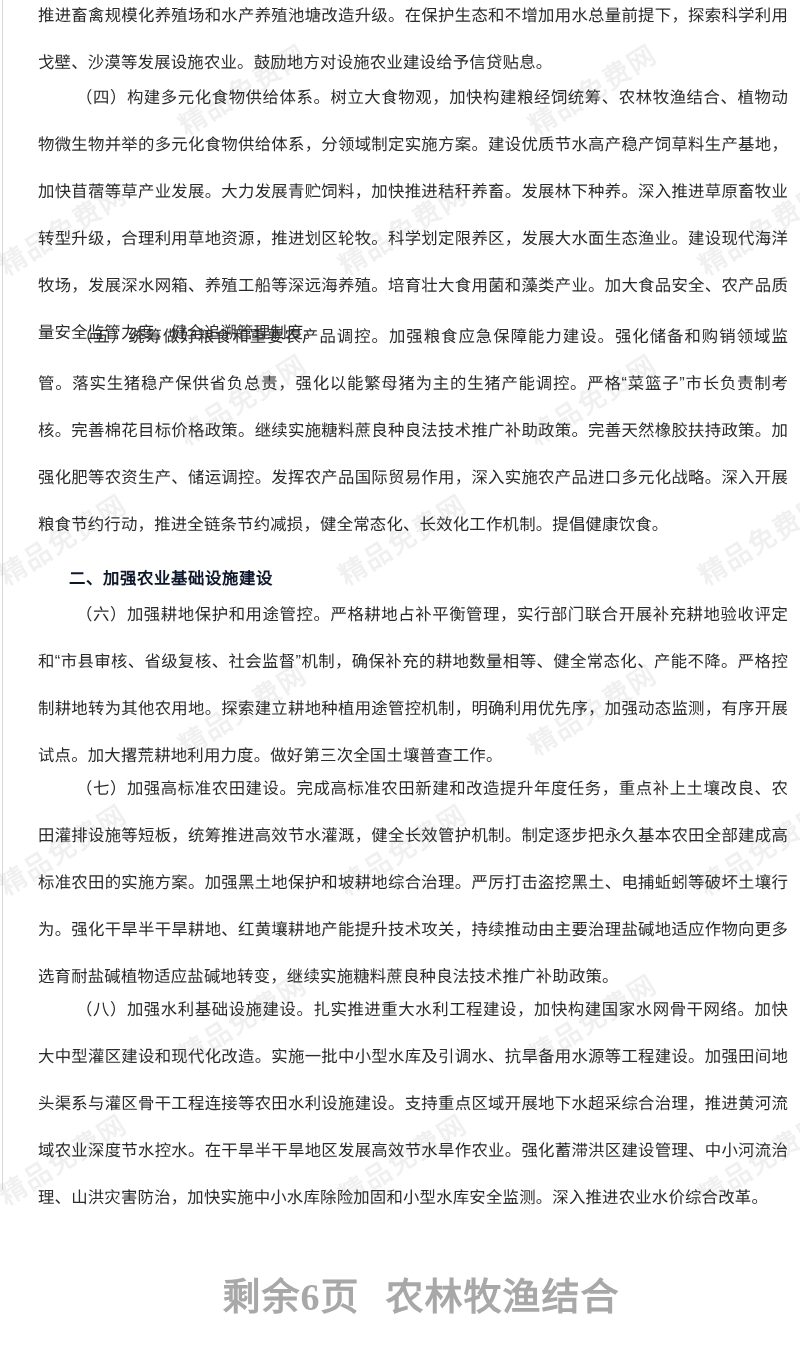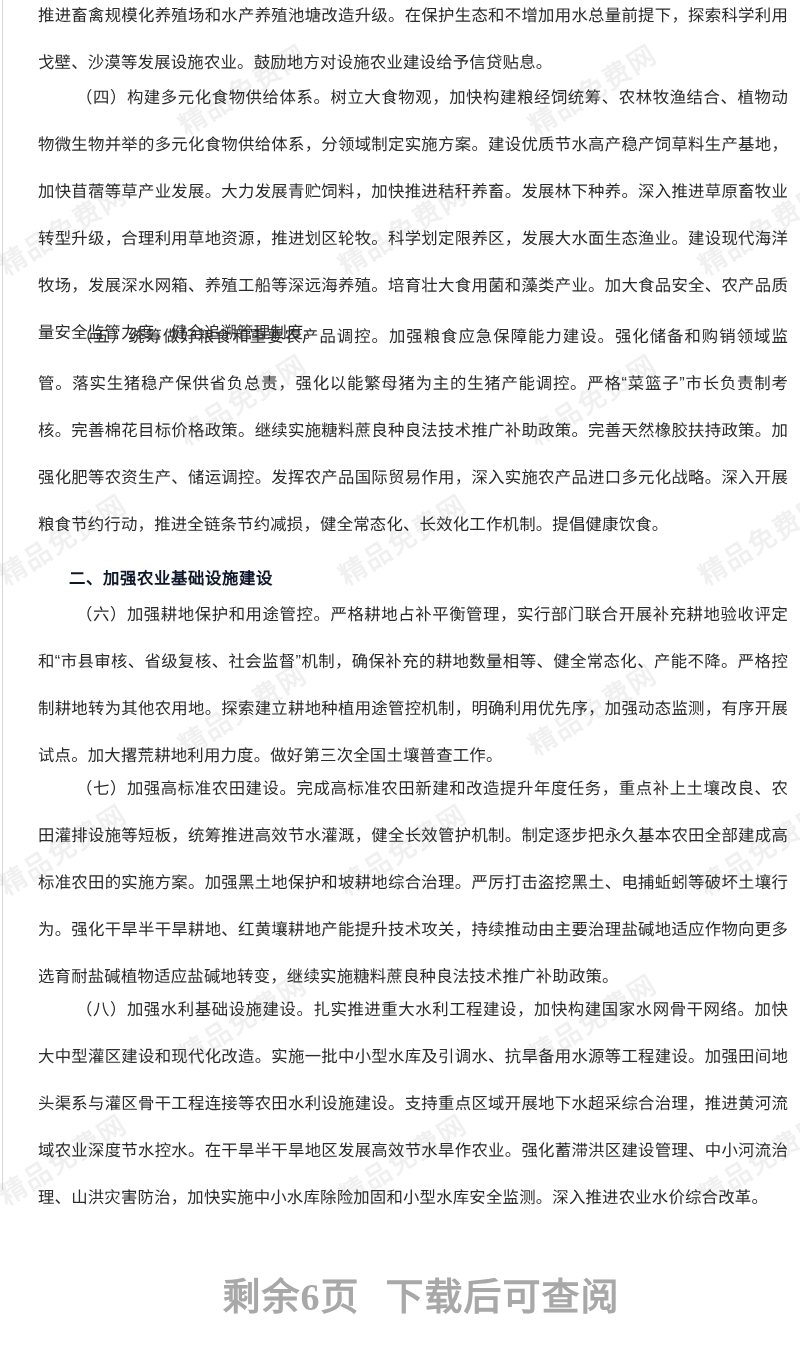--- a/index.html
+++ b/index.html
@@ -147,16 +147,16 @@
 
     <p class="para indent" style="top:591px;">（六）加强耕地保护和用途管控。严格耕地占补平衡管理，实行部门联合开展补充耕地验收评定和“市县审核、省级复核、社会监督”机制，确保补充的耕地数量相等、健全常态化、产能不降。严格控制耕地转为其他农用地。探索建立耕地种植用途管控机制，明确利用优先序，加强动态监测，有序开展试点。加大撂荒耕地利用力度。做好第三次全国土壤普查工作。</p>
 
     <p class="para indent" style="top:765px;">（七）加强高标准农田建设。完成高标准农田新建和改造提升年度任务，重点补上土壤改良、农田灌排设施等短板，统筹推进高效节水灌溉，健全长效管护机制。制定逐步把永久基本农田全部建成高标准农田的实施方案。加强黑土地保护和坡耕地综合治理。严厉打击盗挖黑土、电捕蚯蚓等破坏土壤行为。强化干旱半干旱耕地、红黄壤耕地产能提升技术攻关，持续推动由主要治理盐碱地适应作物向更多选育耐盐碱植物适应盐碱地转变，继续实施糖料蔗良种良法技术推广补助政策。</p>
 
     <p class="para indent" style="top:986px;">（八）加强水利基础设施建设。扎实推进重大水利工程建设，加快构建国家水网骨干网络。加快大中型灌区建设和现代化改造。实施一批中小型水库及引调水、抗旱备用水源等工程建设。加强田间地头渠系与灌区骨干工程连接等农田水利设施建设。支持重点区域开展地下水超采综合治理，推进黄河流域农业深度节水控水。在干旱半干旱地区发展高效节水旱作农业。强化蓄滞洪区建设管理、中小河流治理、山洪灾害防治，加快实施中小水库除险加固和小型水库安全监测。深入推进农业水价综合改革。</p>
 
   </div>
 
   <div class="footer-cta">
-    <span>剩余6页</span><span class="gap"></span><span>下载后可查阅</span>
+    <span>剩余6页</span><span class="gap"></span><span>农林牧渔结合</span>
   </div>
 
 </div>
 
 </body></html>

